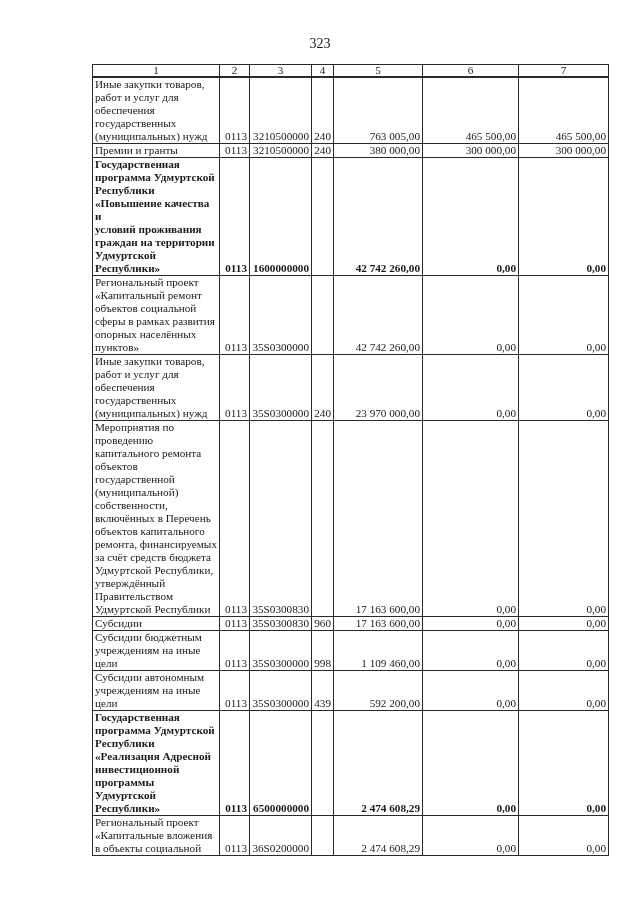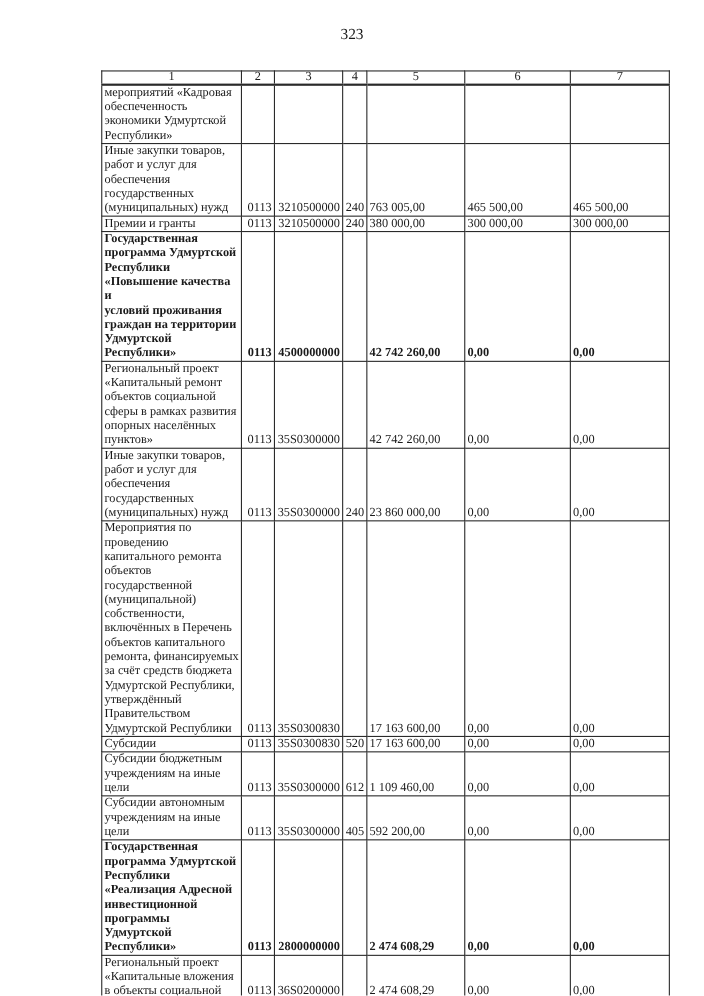--- a/index.html
+++ b/index.html
@@ -1,28 +1,28 @@
 <!DOCTYPE html>
 <html><head>
 <meta charset="utf-8">
 <style>
   html, body { margin:0; padding:0; background:#ffffff; }
   body { width:640px; height:905px; position:relative; overflow:hidden;
          font-family:"Liberation Serif", "DejaVu Serif", serif; color:#1a1a1a; }
-  .page-number { position:absolute; top:24px; left:0; width:640px; text-align:center;
+  .page-number { position:absolute; top:36px; left:0; width:640px; text-align:center;
                  font-size:14px; }
   table.budget { position:absolute; left:92px; top:64px; border-collapse:collapse;
                  table-layout:fixed; width:516px; font-size:11.2px; line-height:13px; }
   table.budget td, table.budget th { border:1px solid #2a2a2a; padding:0 2px;
                  vertical-align:bottom; overflow:hidden; }
   table.budget th { font-weight:normal; text-align:center; height:11px; line-height:11px;
                  border-bottom:2px solid #2a2a2a; }
   td.c1 { text-align:left; vertical-align:top; white-space:pre-line; }
   td.c2, td.c3, td.c4 { text-align:right; white-space:nowrap; }
-  td.num { white-space:nowrap; }
+  td.num { text-align:right; white-space:nowrap; }
   tr.bold td { font-weight:bold; }
 </style>
 </head>
 <body>
 
 <div class="page-number">323</div>
 
 <table class="budget">
   <colgroup>
     <col style="width:127px">
@@ -38,32 +38,20 @@
       <th>1</th>
       <th>2</th>
       <th>3</th>
       <th>4</th>
       <th>5</th>
       <th>6</th>
       <th>7</th>
     </tr>
   </thead>
   <tbody id="tbody">
-      <tr style="height: 50px;">
-        <td class="c1">мероприятий «Кадровая
-обеспеченность
-экономики Удмуртской
-Республики»</td>
-        <td class="c2"></td>
-        <td class="c3"></td>
-        <td class="c4"></td>
-        <td class="num"></td>
-        <td class="num"></td>
-        <td class="num"></td>
-      </tr>
       <tr style="height: 65px;">
         <td class="c1">Иные закупки товаров,
 работ и услуг для
 обеспечения
 государственных
 (муниципальных) нужд</td>
         <td class="c2">0113</td>
         <td class="c3">3210500000</td>
         <td class="c4">240</td>
         <td class="num">763 005,00</td>
@@ -82,21 +70,21 @@
       <tr class="bold" style="height: 101px;">
         <td class="c1">Государственная
 программа Удмуртской
 Республики
 «Повышение качества и
 условий проживания
 граждан на территории
 Удмуртской
 Республики»</td>
         <td class="c2">0113</td>
-        <td class="c3">4500000000</td>
+        <td class="c3">1600000000</td>
         <td class="c4"></td>
         <td class="num">42 742 260,00</td>
         <td class="num">0,00</td>
         <td class="num">0,00</td>
       </tr>
       <tr style="height: 73px;">
         <td class="c1">Региональный проект
 «Капитальный ремонт
 объектов социальной
 сферы в рамках развития
@@ -111,21 +99,21 @@
       </tr>
       <tr style="height: 65px;">
         <td class="c1">Иные закупки товаров,
 работ и услуг для
 обеспечения
 государственных
 (муниципальных) нужд</td>
         <td class="c2">0113</td>
         <td class="c3">35S0300000</td>
         <td class="c4">240</td>
-        <td class="num">23 860 000,00</td>
+        <td class="num">23 970 000,00</td>
         <td class="num">0,00</td>
         <td class="num">0,00</td>
       </tr>
       <tr style="height: 183px;">
         <td class="c1">Мероприятия по
 проведению
 капитального ремонта
 объектов
 государственной
 (муниципальной)
@@ -142,57 +130,57 @@
         <td class="c3">35S0300830</td>
         <td class="c4"></td>
         <td class="num">17 163 600,00</td>
         <td class="num">0,00</td>
         <td class="num">0,00</td>
       </tr>
       <tr style="height: 13px; margin-top: 16px;">
         <td class="c1">Субсидии</td>
         <td class="c2">0113</td>
         <td class="c3">35S0300830</td>
-        <td class="c4">520</td>
+        <td class="c4">960</td>
         <td class="num">17 163 600,00</td>
         <td class="num">0,00</td>
         <td class="num">0,00</td>
       </tr>
       <tr style="height: 40px;">
         <td class="c1">Субсидии бюджетным
 учреждениям на иные
 цели</td>
         <td class="c2">0113</td>
         <td class="c3">35S0300000</td>
-        <td class="c4">612</td>
+        <td class="c4">998</td>
         <td class="num">1 109 460,00</td>
         <td class="num">0,00</td>
         <td class="num">0,00</td>
       </tr>
       <tr style="height: 38px;">
         <td class="c1">Субсидии автономным
 учреждениям на иные
 цели</td>
         <td class="c2">0113</td>
         <td class="c3">35S0300000</td>
-        <td class="c4">405</td>
+        <td class="c4">439</td>
         <td class="num">592 200,00</td>
         <td class="num">0,00</td>
         <td class="num">0,00</td>
       </tr>
       <tr class="bold" style="height: 88px;">
         <td class="c1">Государственная
 программа Удмуртской
 Республики
 «Реализация Адресной
 инвестиционной
 программы Удмуртской
 Республики»</td>
         <td class="c2">0113</td>
-        <td class="c3">2800000000</td>
+        <td class="c3">6500000000</td>
         <td class="c4"></td>
         <td class="num">2 474 608,29</td>
         <td class="num">0,00</td>
         <td class="num">0,00</td>
       </tr>
       <tr style="height: 35px;">
         <td class="c1">Региональный проект
 «Капитальные вложения
 в объекты социальной</td>
         <td class="c2">0113</td>

